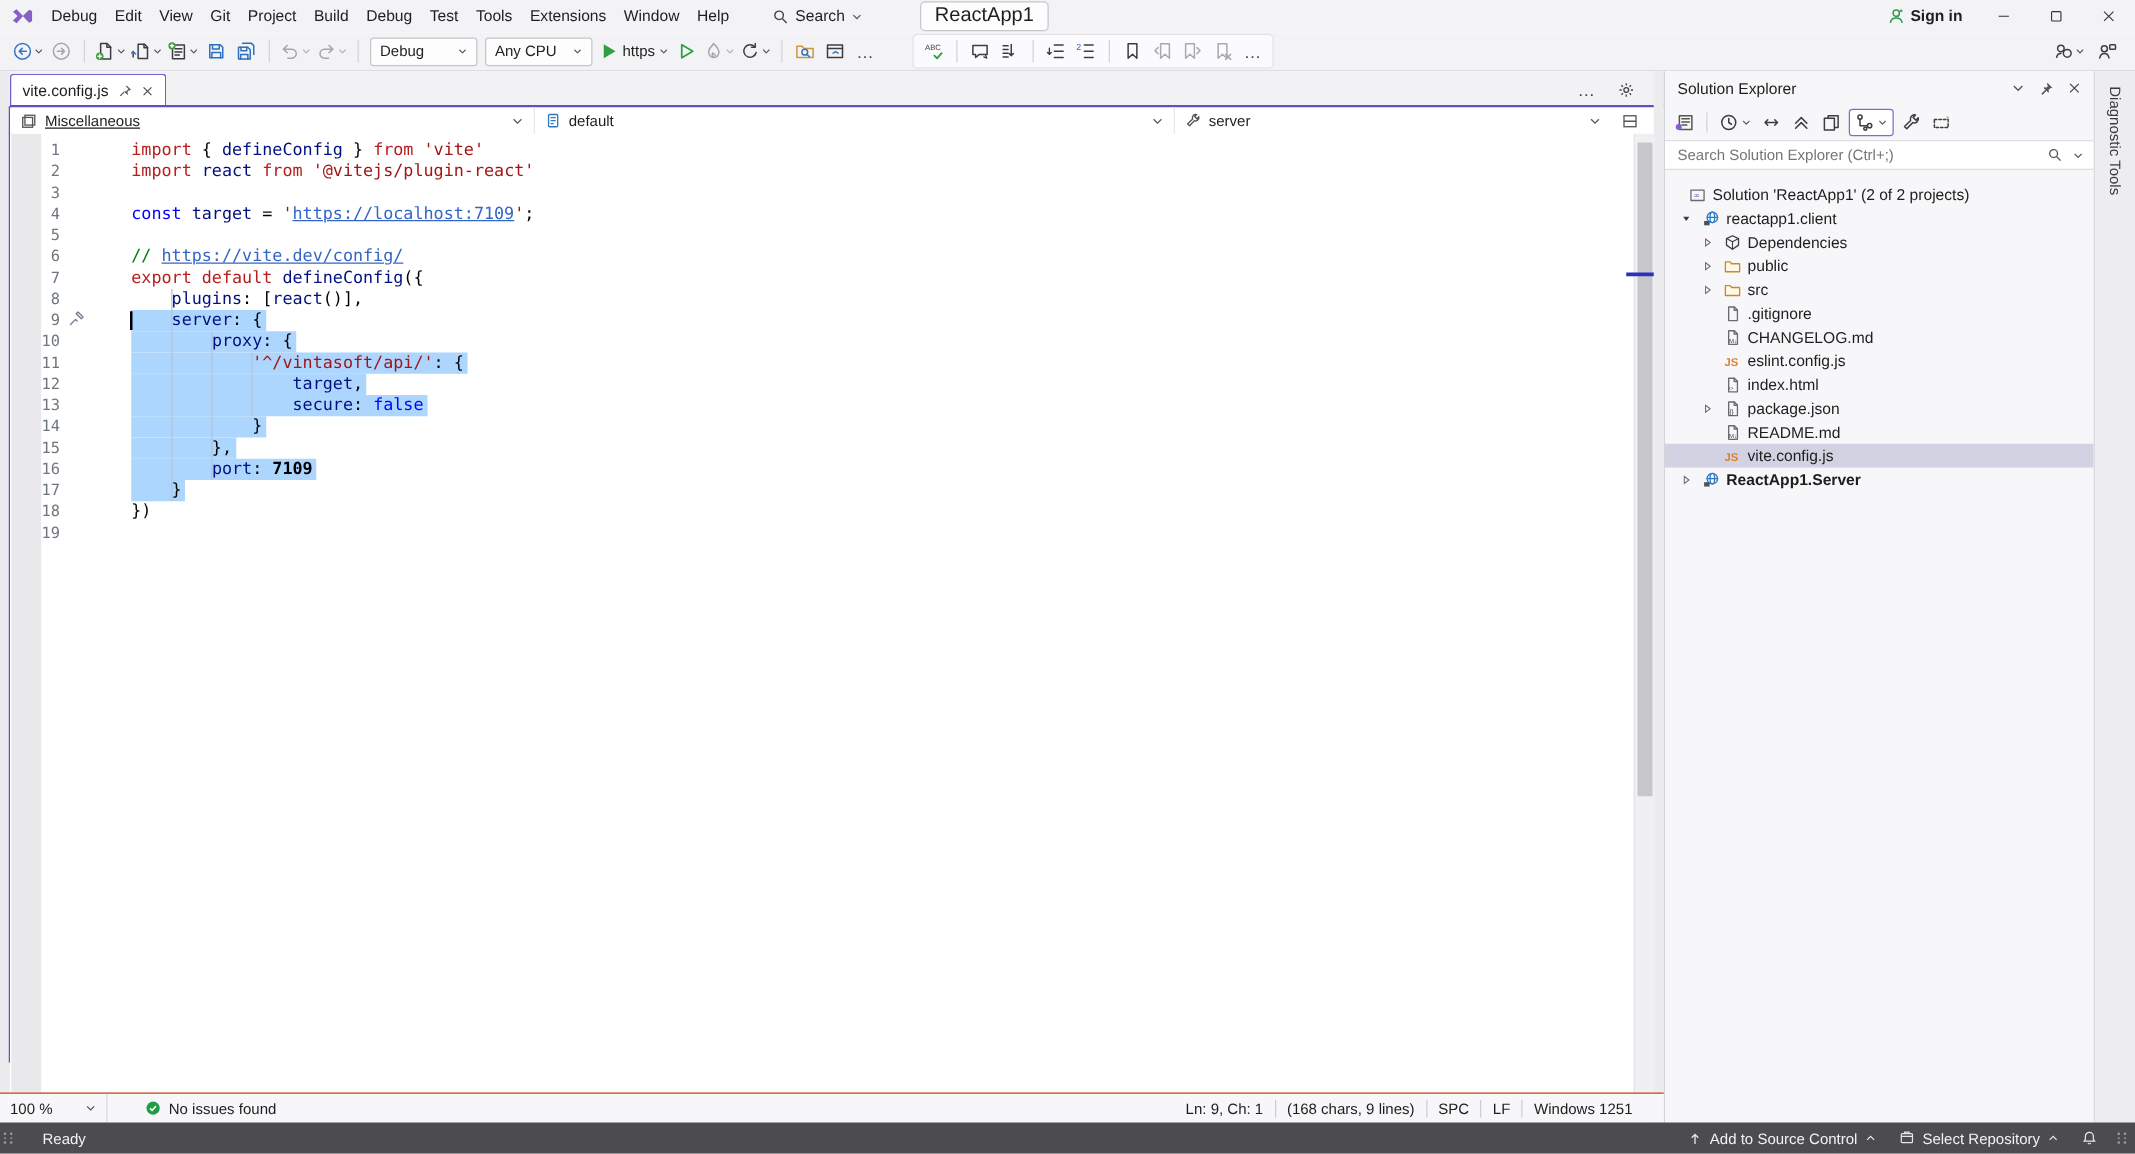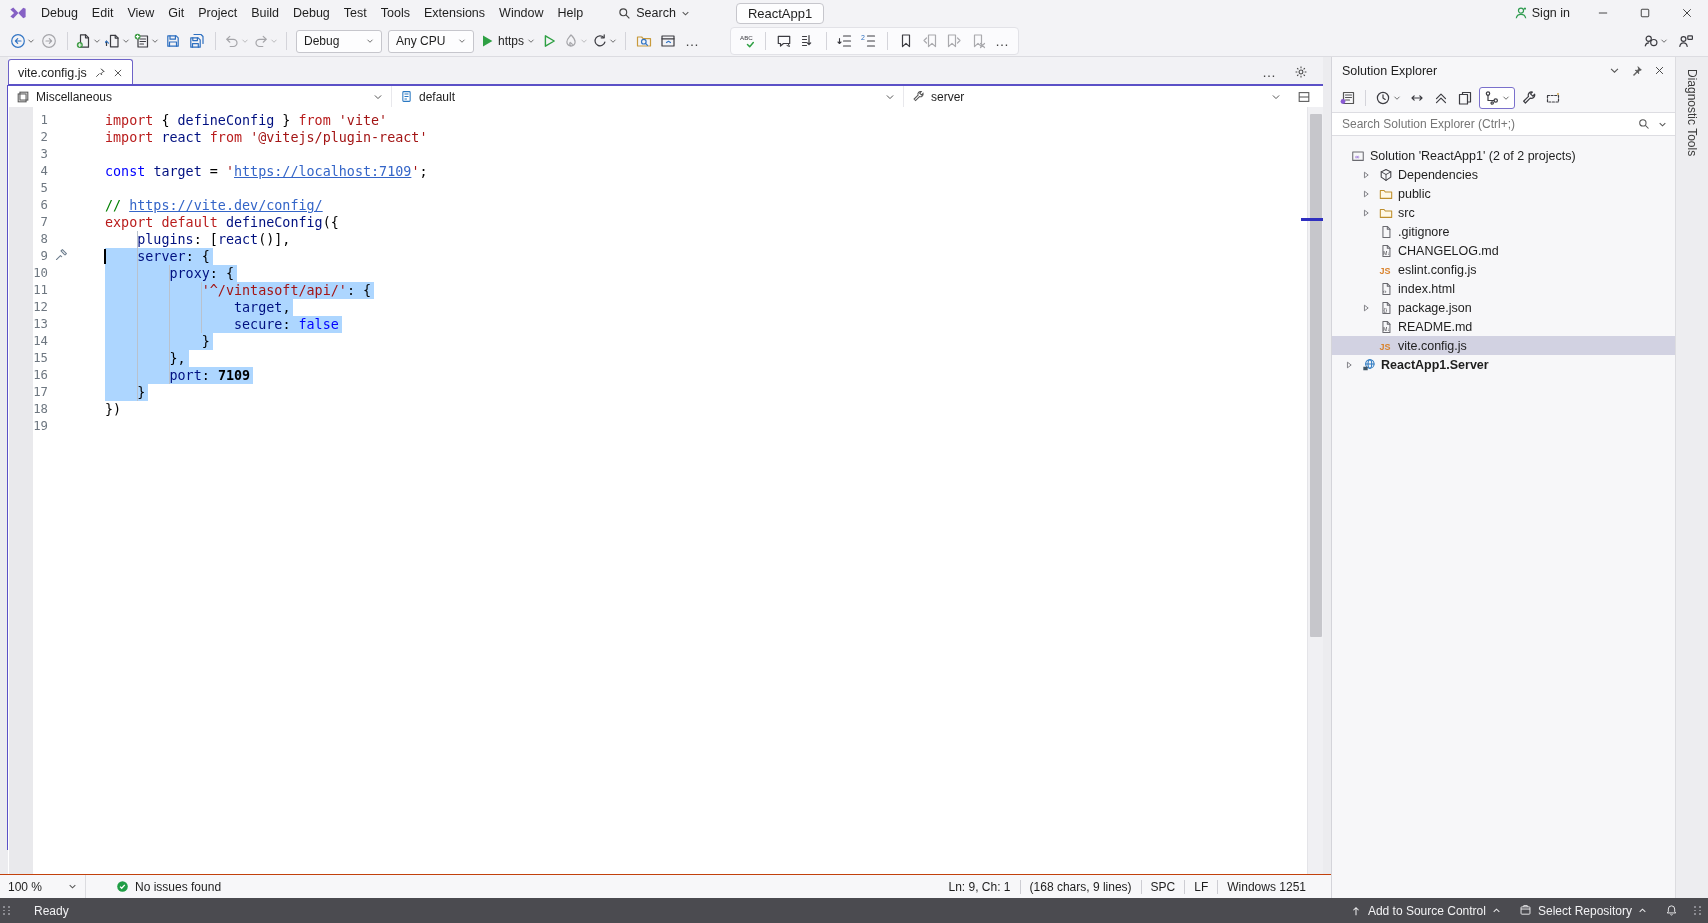--- a/index.html
+++ b/index.html
@@ -7,23 +7,23 @@
   #app{position:relative;width:1708px;height:923px;background:#fff;font-family:"Liberation Sans",sans-serif;font-size:12.5px;color:#1e1e1e;overflow:hidden;user-select:none;}
   svg{display:block;}
   .ic{display:inline-flex;align-items:center;justify-content:center;}
   .dis{opacity:.42;}
 
   
   #titlebar{position:absolute;top:0;left:0;right:0;height:26px;background:#f3f3f6;display:flex;align-items:center;padding-left:6px;}
   #vslogo{width:20px;height:18px;margin:0 6px 0 2px;}
   .menu-item{padding:0 7px;height:26px;line-height:26px;cursor:default;}
   #title-search{display:flex;align-items:center;gap:5px;margin-left:22px;padding:2px 6px;border-radius:3px;}
-  #project-badge{margin-left:40px;border:1px solid #c6c6cc;background:#fdfdfe;border-radius:4px;padding:2px 11px;font-size:13px;}
+  #project-badge{margin-left:40px;border:1px solid #c6c6cc;background:#fdfdfe;border-radius:4px;padding:2px 11px;font-size:16px;}
   #title-right{margin-left:auto;display:flex;align-items:center;height:100%;}
-  #signin{display:flex;align-items:center;gap:4px;padding:0 12px;height:100%;}
+  #signin{display:flex;align-items:center;gap:4px;padding:0 12px;height:100%;font-weight:bold;}
   .winbtn{width:42px;height:26px;display:flex;align-items:center;justify-content:center;color:#333;}
 
   
   #toolbar{position:absolute;top:26px;left:0;right:0;height:31px;background:#f3f3f6;border-bottom:1px solid #dcdce1;display:flex;align-items:center;padding-left:8px;}
   .tbtn{height:24px;min-width:24px;display:inline-flex;align-items:center;justify-content:center;border-radius:3px;gap:1px;padding:0 2px;}
   .tsep{width:1px;height:18px;background:#d4d4da;margin:0 6px;flex:none;}
   .combo{display:inline-flex;align-items:center;justify-content:space-between;border:1px solid #c6c6cc;background:#fdfdfe;border-radius:3px;height:23px;padding:0 7px;font-size:12px;min-width:86px;margin:0 3px;gap:10px;}
   .runlbl{font-size:12px;margin:0 2px;}
   #tb-group-right{display:flex;align-items:center;border:1px solid #e2e2e7;background:#fbfbfd;border-radius:4px;height:28px;padding:0 4px;margin-left:26px;}
   #tb-far-right{margin-left:auto;display:flex;align-items:center;margin-right:10px;gap:4px;}
@@ -33,21 +33,21 @@
   #doc-tab{position:absolute;left:8px;top:2px;height:26px;background:#fff;border:1px solid #6e63c8;border-bottom:none;border-radius:3px 3px 0 0;display:flex;align-items:center;padding:0 9px;gap:7px;font-size:12.5px;}
   #tabstrip-actions{position:absolute;right:18px;top:3px;display:flex;gap:8px;}
   #accentline{position:absolute;top:84px;left:0;width:1331px;height:2px;background:#5b51c7;}
   #left-gutter{position:absolute;top:57px;left:0;width:8px;height:817px;background:#ececef;}
   #left-accent{position:absolute;top:85px;left:7px;width:2px;height:765px;background:#5b51c7;}
 
   #breadcrumb{position:absolute;top:86px;left:8px;width:1315px;height:21px;background:#fff;display:flex;align-items:center;}
   .bc-sec{display:flex;align-items:center;height:100%;gap:6px;padding:0 8px;border-right:1px solid #e8e8ec;}
   .bc-sec .lbl{font-size:12px;}
   .bc-chev{margin-left:auto;}
-  #bc-1{width:384px;} #bc-2{width:512px;} #bc-3{flex:1;border-right:none;}
+  #bc-1{width:420px;text-decoration:underline;} #bc-2{width:512px;} #bc-3{flex:1;border-right:none;}
 
   
   #editor{position:absolute;top:107px;left:8px;width:1299px;height:767px;background:#fff;overflow:hidden;}
   #glyph-strip{position:absolute;top:0;left:1px;width:24px;height:100%;background:#e9e9ec;}
   #code{position:absolute;top:0;left:0;right:0;padding-top:5px;}
   .code-line{display:flex;height:17px;position:relative;font-family:"DejaVu Sans Mono",monospace;font-size:13.4px;line-height:17px;white-space:pre;}
   .ln{width:40px;text-align:right;color:#6e7781;font-size:12.3px;flex:none;z-index:1;}
   .lnsp{width:57px;flex:none;}
   .sel{background:#add6ff;padding-right:3px;}
   .tk-kw{color:#b91c1c;} .tk-kwb{color:#0000ff;} .tk-id{color:#001080;} .tk-pl{color:#000;}
@@ -708,20 +708,36 @@
     <div id="tree">
         <div class="trow" style="padding-left: 17px;">
           <span class="ticon">
             <svg width="14" height="14" viewBox="0 0 16 16" fill="none" stroke="#3c3c42" stroke-width="1.2" stroke-linecap="round" stroke-linejoin="round">
               <rect x="2" y="3.5" width="12" height="9.5" stroke="#6a6a70"></rect>
               <text x="4" y="11" font-size="7.5" fill="#8a5bd4" stroke="none" font-family="DejaVu Sans">∞</text>
             </svg>
           </span>
           <span>Solution 'ReactApp1' (2 of 2 projects)</span>
         </div>
+        <div class="trow" style="padding-left: 10px;">
+          <span class="arrow">
+            <svg width="10" height="10" viewBox="0 0 16 16">
+              <path d="M4 5.5h8L8 11z" fill="#3c3c42"></path>
+            </svg>
+          </span>
+          <span class="ticon">
+            <svg width="14" height="14" viewBox="0 0 16 16" fill="none" stroke="#3c3c42" stroke-width="1.2" stroke-linecap="round" stroke-linejoin="round">
+              <circle cx="9" cy="6.8" r="4.8" stroke="#2b79c2"></circle>
+              <ellipse cx="9" cy="6.8" rx="2.1" ry="4.8" stroke="#2b79c2"></ellipse>
+              <path d="M4.2 6.8h9.6" stroke="#2b79c2"></path>
+              <rect x="1.5" y="10" width="5" height="4" fill="#3f5566" stroke="none"></rect>
+            </svg>
+          </span>
+          <span>reactapp1.client</span>
+        </div>
         <div class="trow" style="padding-left: 27px;">
           <span class="arrow">
             <svg width="10" height="10" viewBox="0 0 16 16">
               <path d="M5.5 3.5l6 4.5-6 4.5z" fill="none" stroke="#6a6a70" stroke-width="1.3"></path>
             </svg>
           </span>
           <span class="ticon">
             <svg width="14" height="14" viewBox="0 0 16 16" fill="none" stroke="#3c3c42" stroke-width="1.2" stroke-linecap="round" stroke-linejoin="round">
               <path d="M8 1.8l5.5 2.6v6L8 14.2l-5.5-3.8v-6z"></path>
               <path d="M8 7.4v6.8M2.5 4.4L8 7.4l5.5-3" stroke-width="1"></path>

